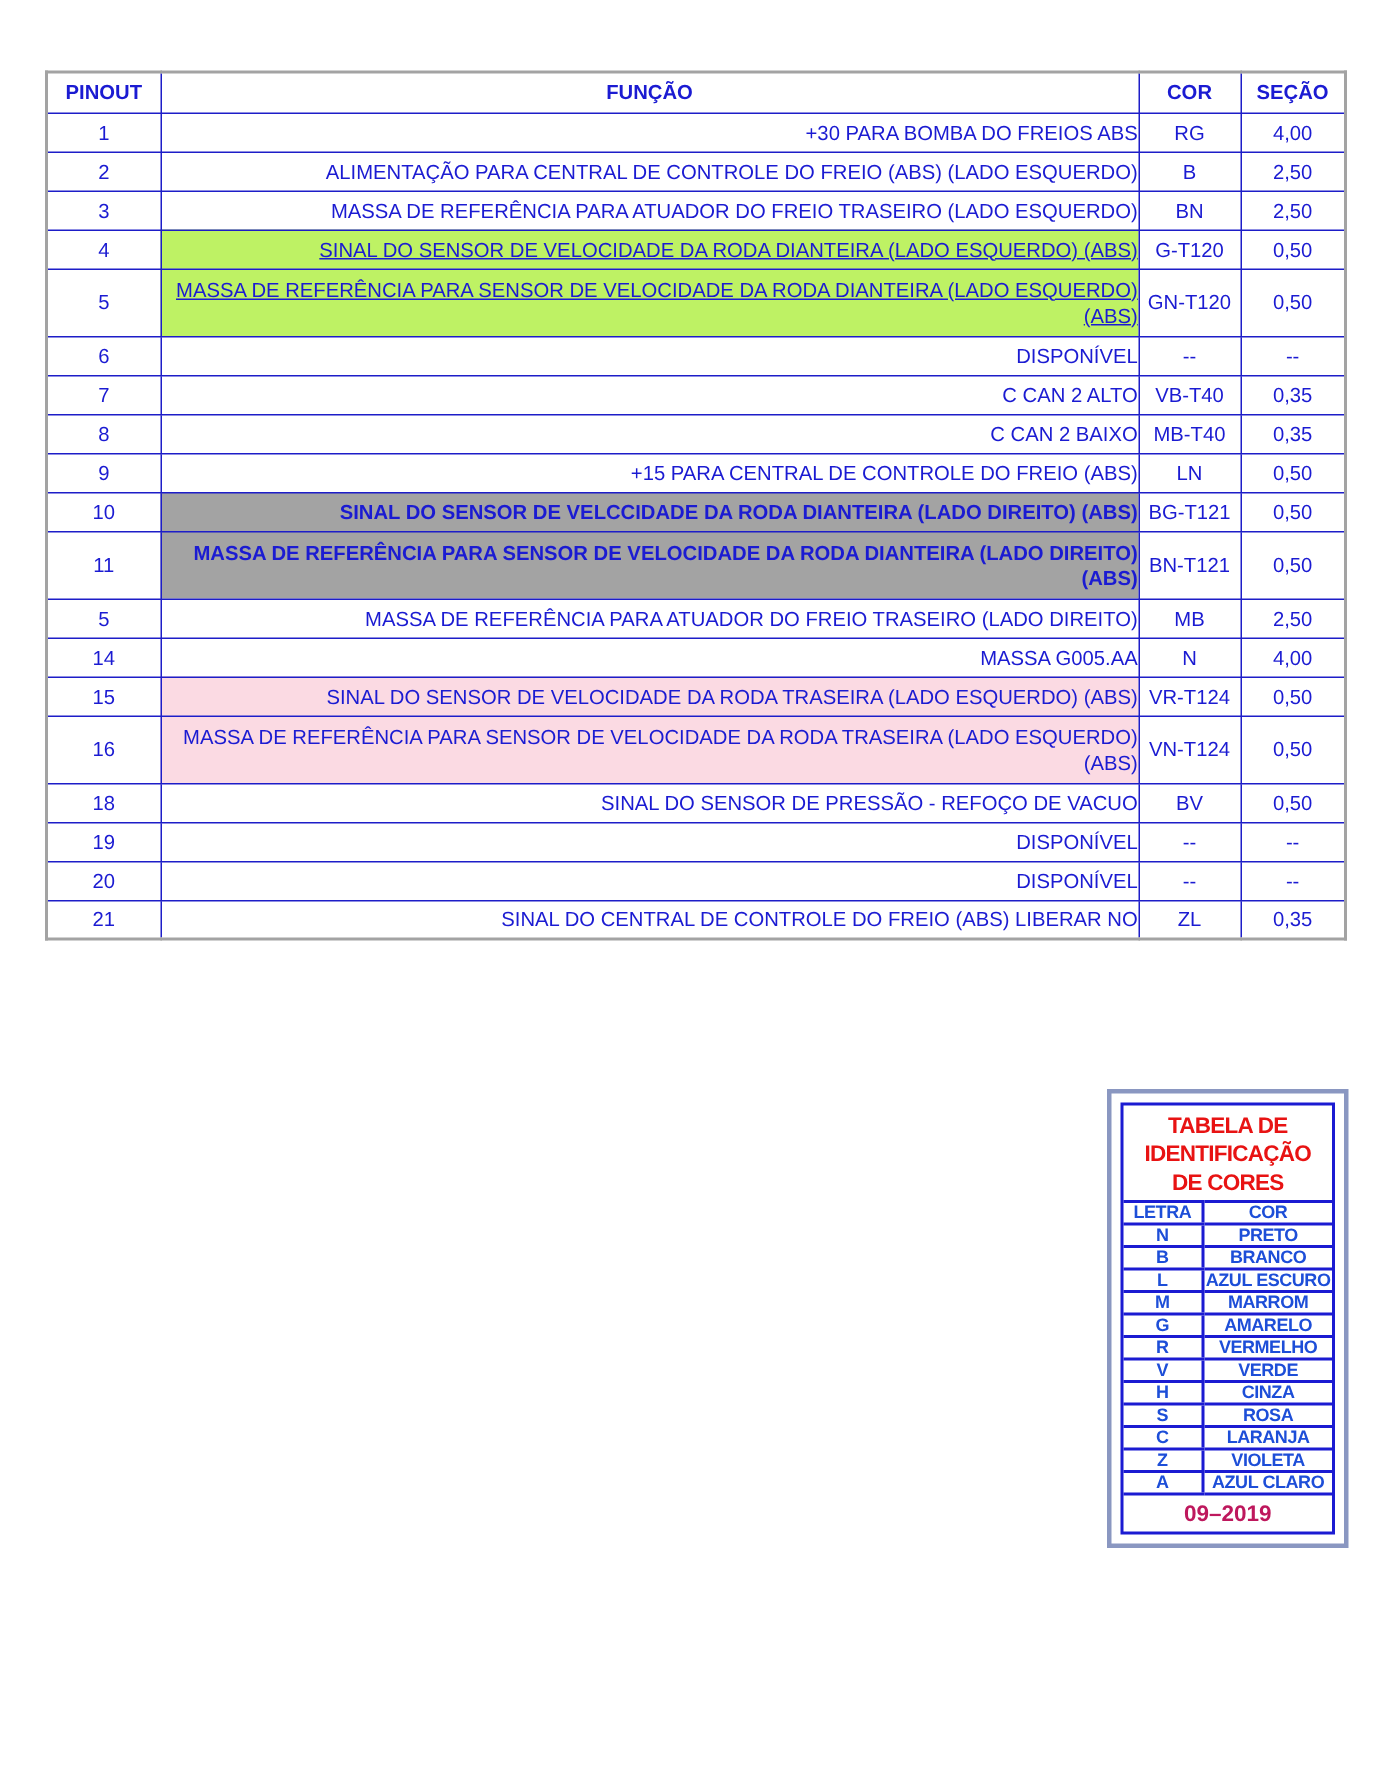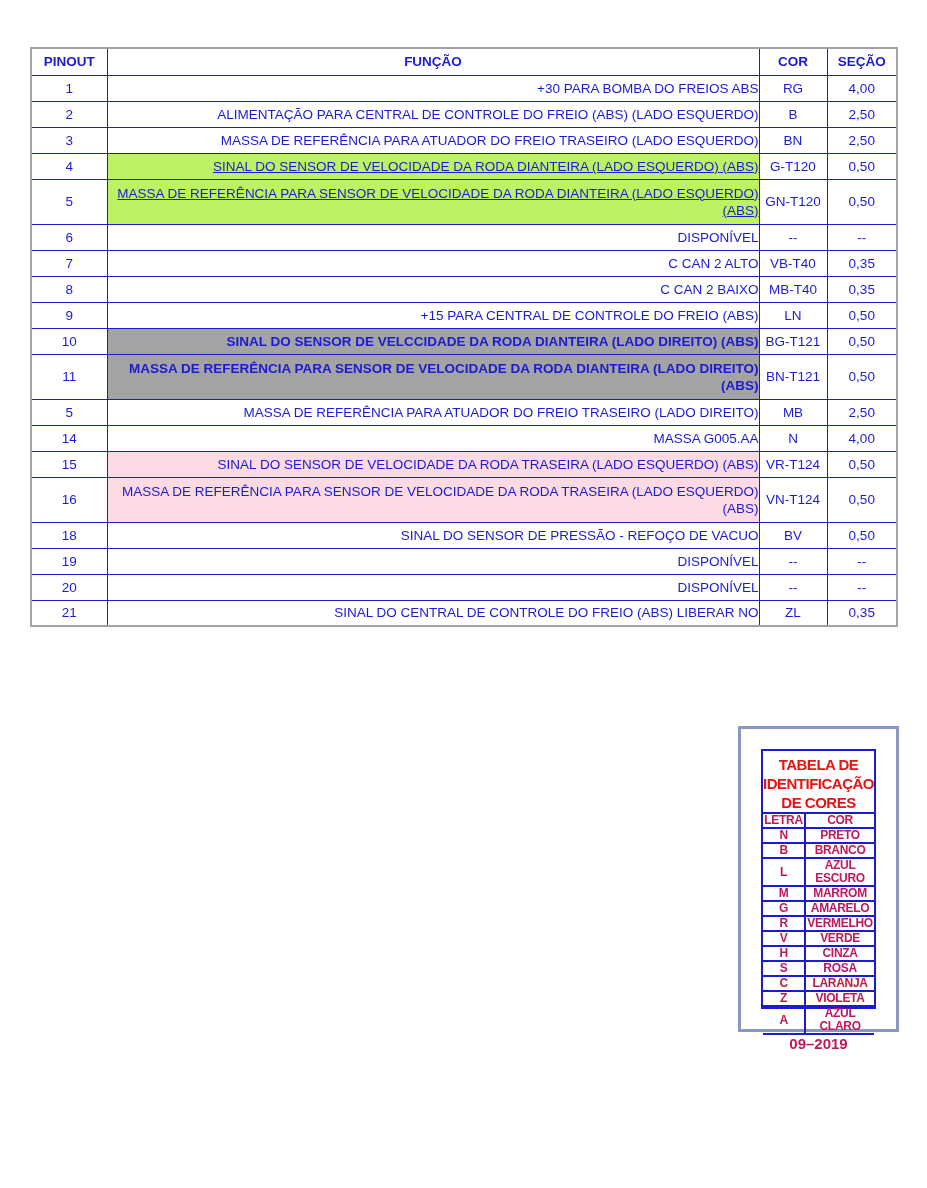--- a/index.html
+++ b/index.html
@@ -46,21 +46,21 @@
   td.func.hl-green { background: #a3a3a3; font-weight: bold; }
   td.func.hl-pink  { background: #fbdae3; }
 
   
   .color-card {
     position: absolute;
     left: 738px; top: 726px;
     width: 161px; height: 306px;
     border: 3px solid #8a97c1;
     background: #ffffff;
-    padding: 20px;
+    padding: 6px;
   }
   .cc-inner {
     width: 100%; height: 100%;
     border: 2px solid #1b1bd2;
     display: flex;
     flex-direction: column;
   }
   .cc-title {
     color: #e81313;
     font-weight: bold;
@@ -68,21 +68,21 @@
     font-size: 15px;
     line-height: 19px;
     letter-spacing: -0.5px;
     padding-top: 4px;
     height: 63px;
   }
   .cc-title span { display: block; }
   table.cc-table {
     width: 100%;
     border-collapse: collapse;
-    color: #be185d;
+    color: #1d4ed8;
     font-weight: bold;
   }
   table.cc-table th, table.cc-table td {
     border-top: 2px solid #1b1bd2;
     border-bottom: 2px solid #1b1bd2;
     height: 13px;
     line-height: 13px;
     font-size: 12px;
     text-align: center;
     padding: 0;

